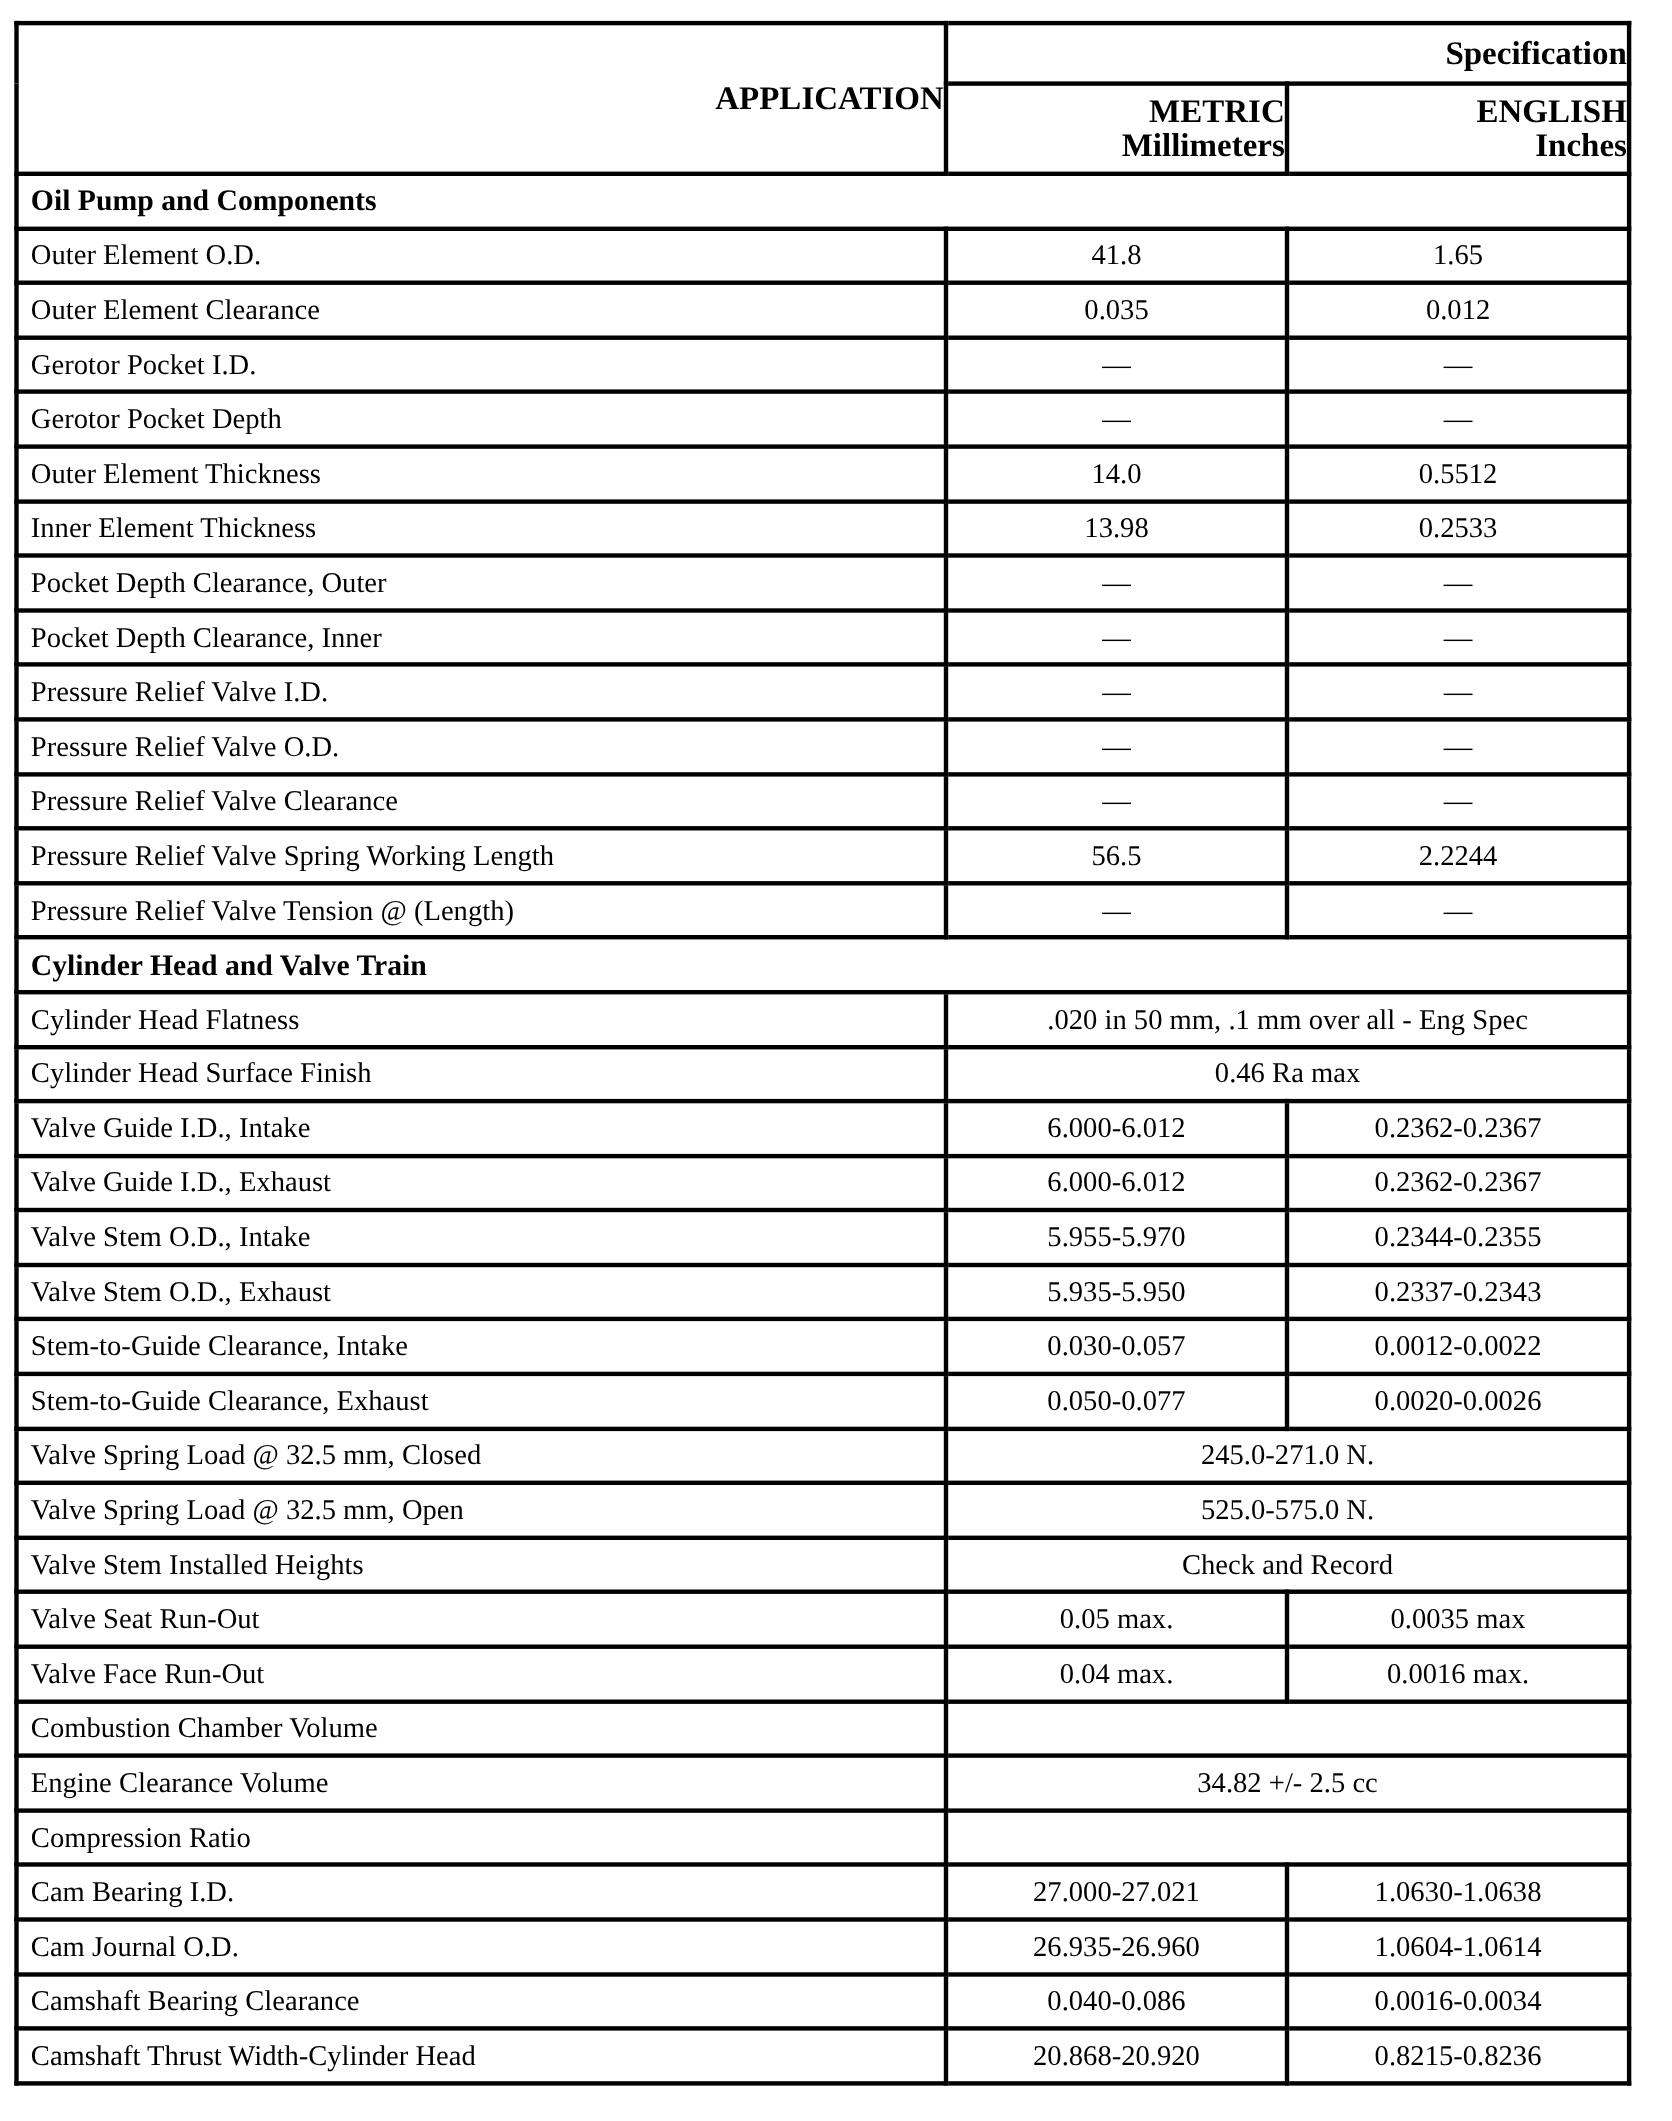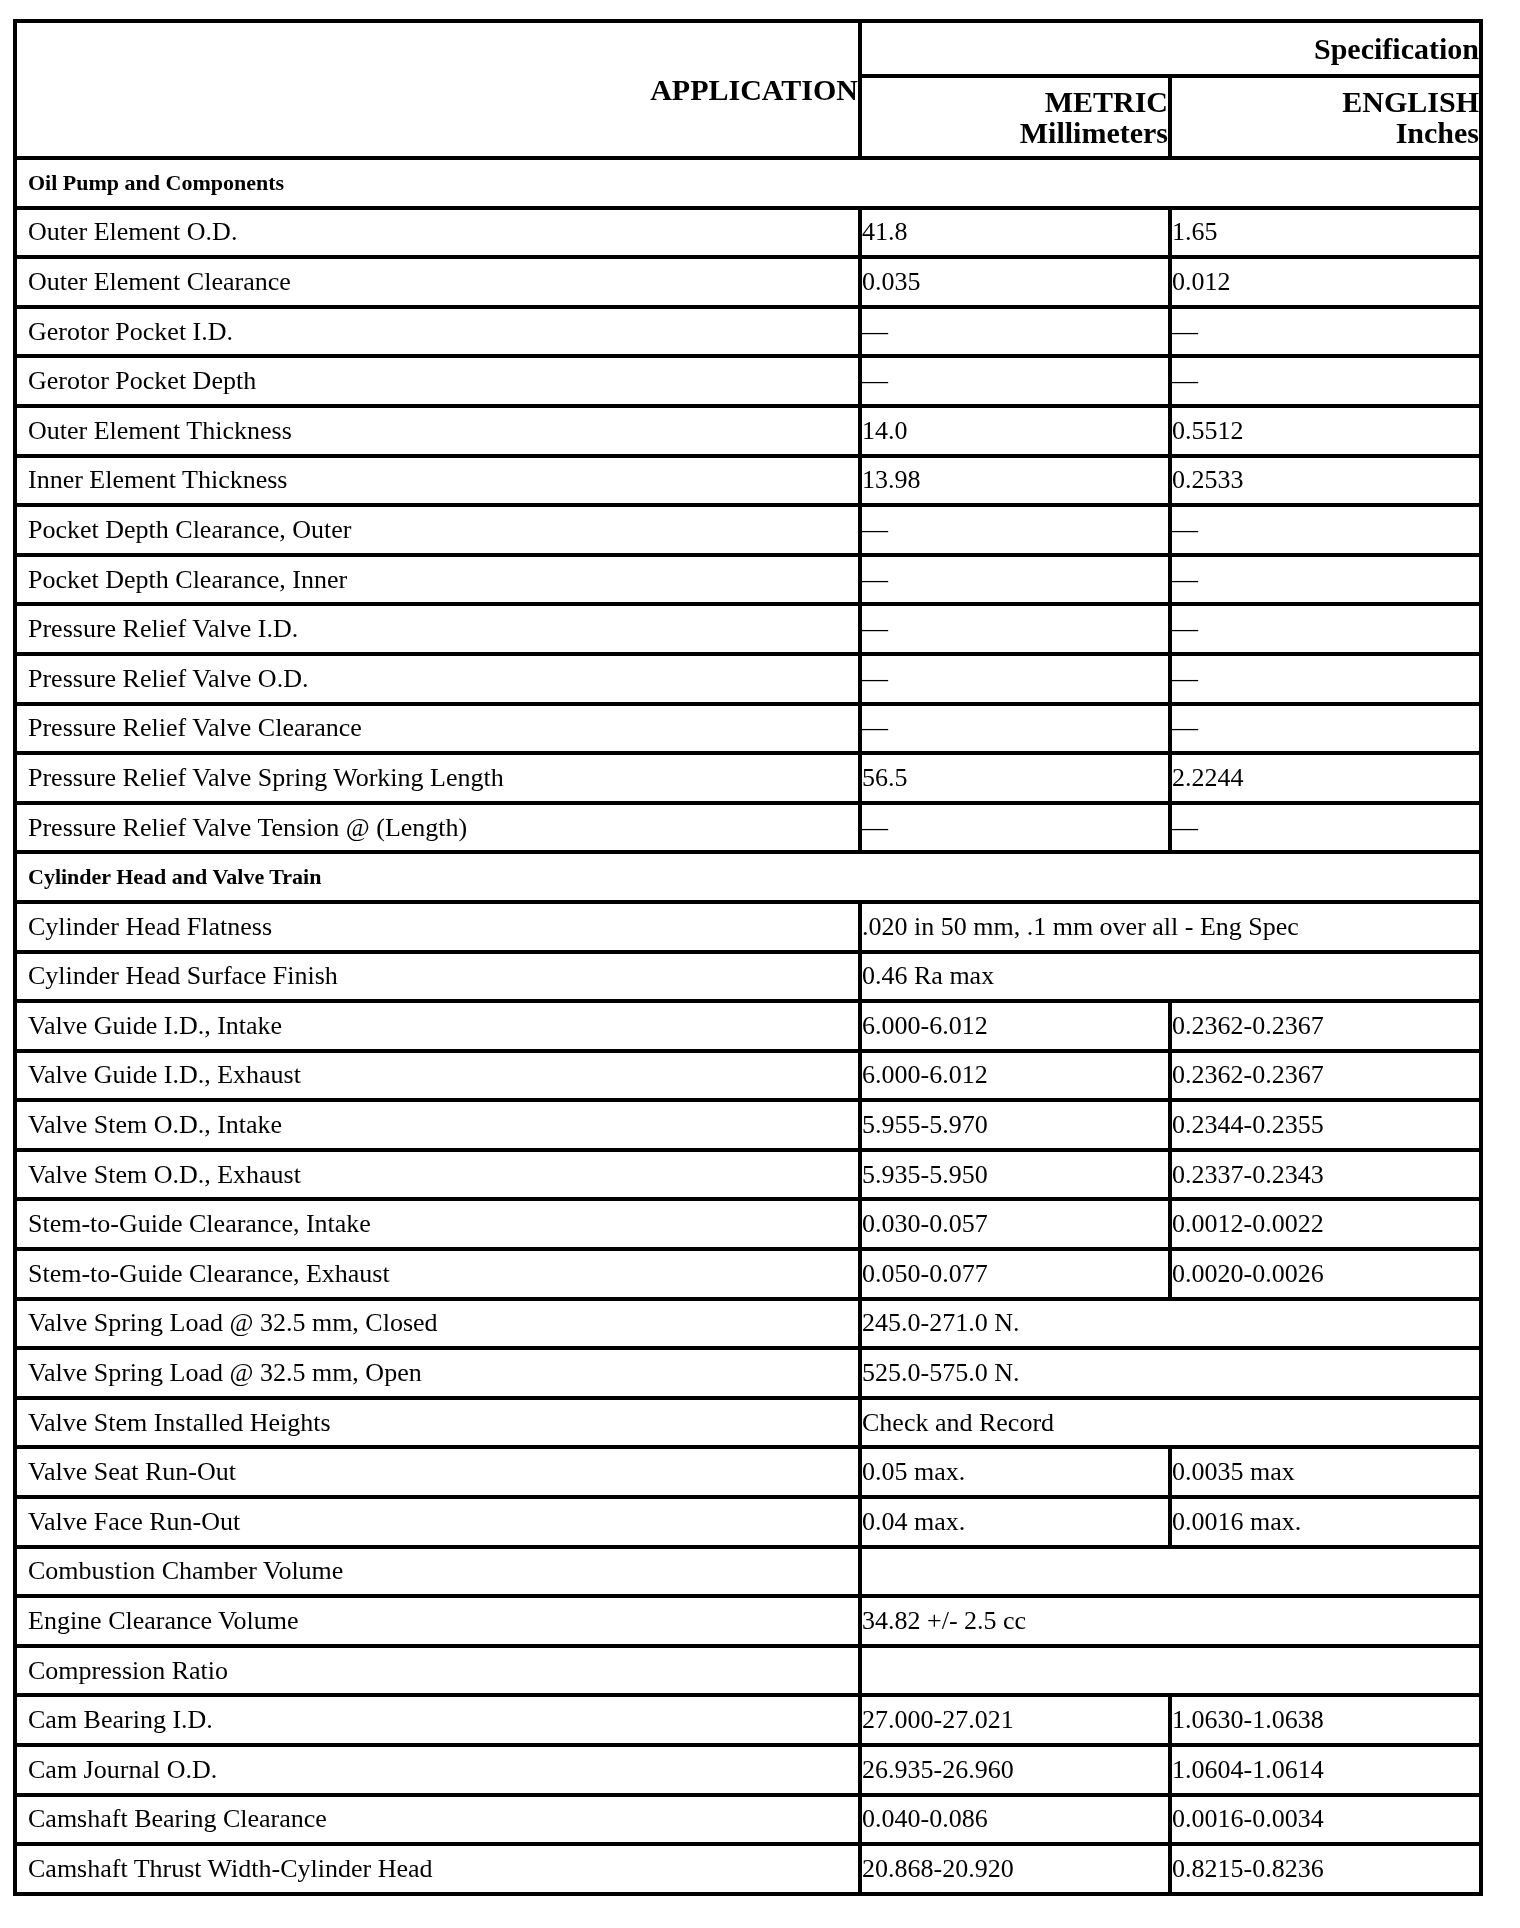--- a/index.html
+++ b/index.html
@@ -8,22 +8,22 @@
   table.spec { position: absolute; left: 13px; top: 19px; width: 1466px;
                border-collapse: collapse; table-layout: fixed; }
   table.spec td, table.spec th { border: 4px solid #000; padding: 0; box-sizing: border-box; }
   col.c1 { width: 845px; } col.c2 { width: 310px; } col.c3 { width: 311px; }
   th { font-weight: bold; font-size: 30px; text-align: right; line-height: 1.05; }
   th.app { height: 137px; }
   th.specification { height: 55px; }
   th.unit { height: 82px; font-family: Liberation Serif, serif; }
   tr.row td { height: 49.6px; font-size: 26px; }
   td.label { text-align: left; padding-left: 11px !important; white-space: nowrap; }
-  td.val { text-align: left; }
-  tr.section td { font-weight: bold; font-size: 22px; text-align: left; padding-left: 11px !important; }
+  td.val { text-align: center; }
+  tr.section td { font-weight: bold; font-size: 27px; text-align: left; padding-left: 11px !important; }
 </style>
 </head>
 <body>
 
 <table class="spec">
   <colgroup>
       <col class="c1">
       <col class="c2">
       <col class="c3">
     </colgroup>

